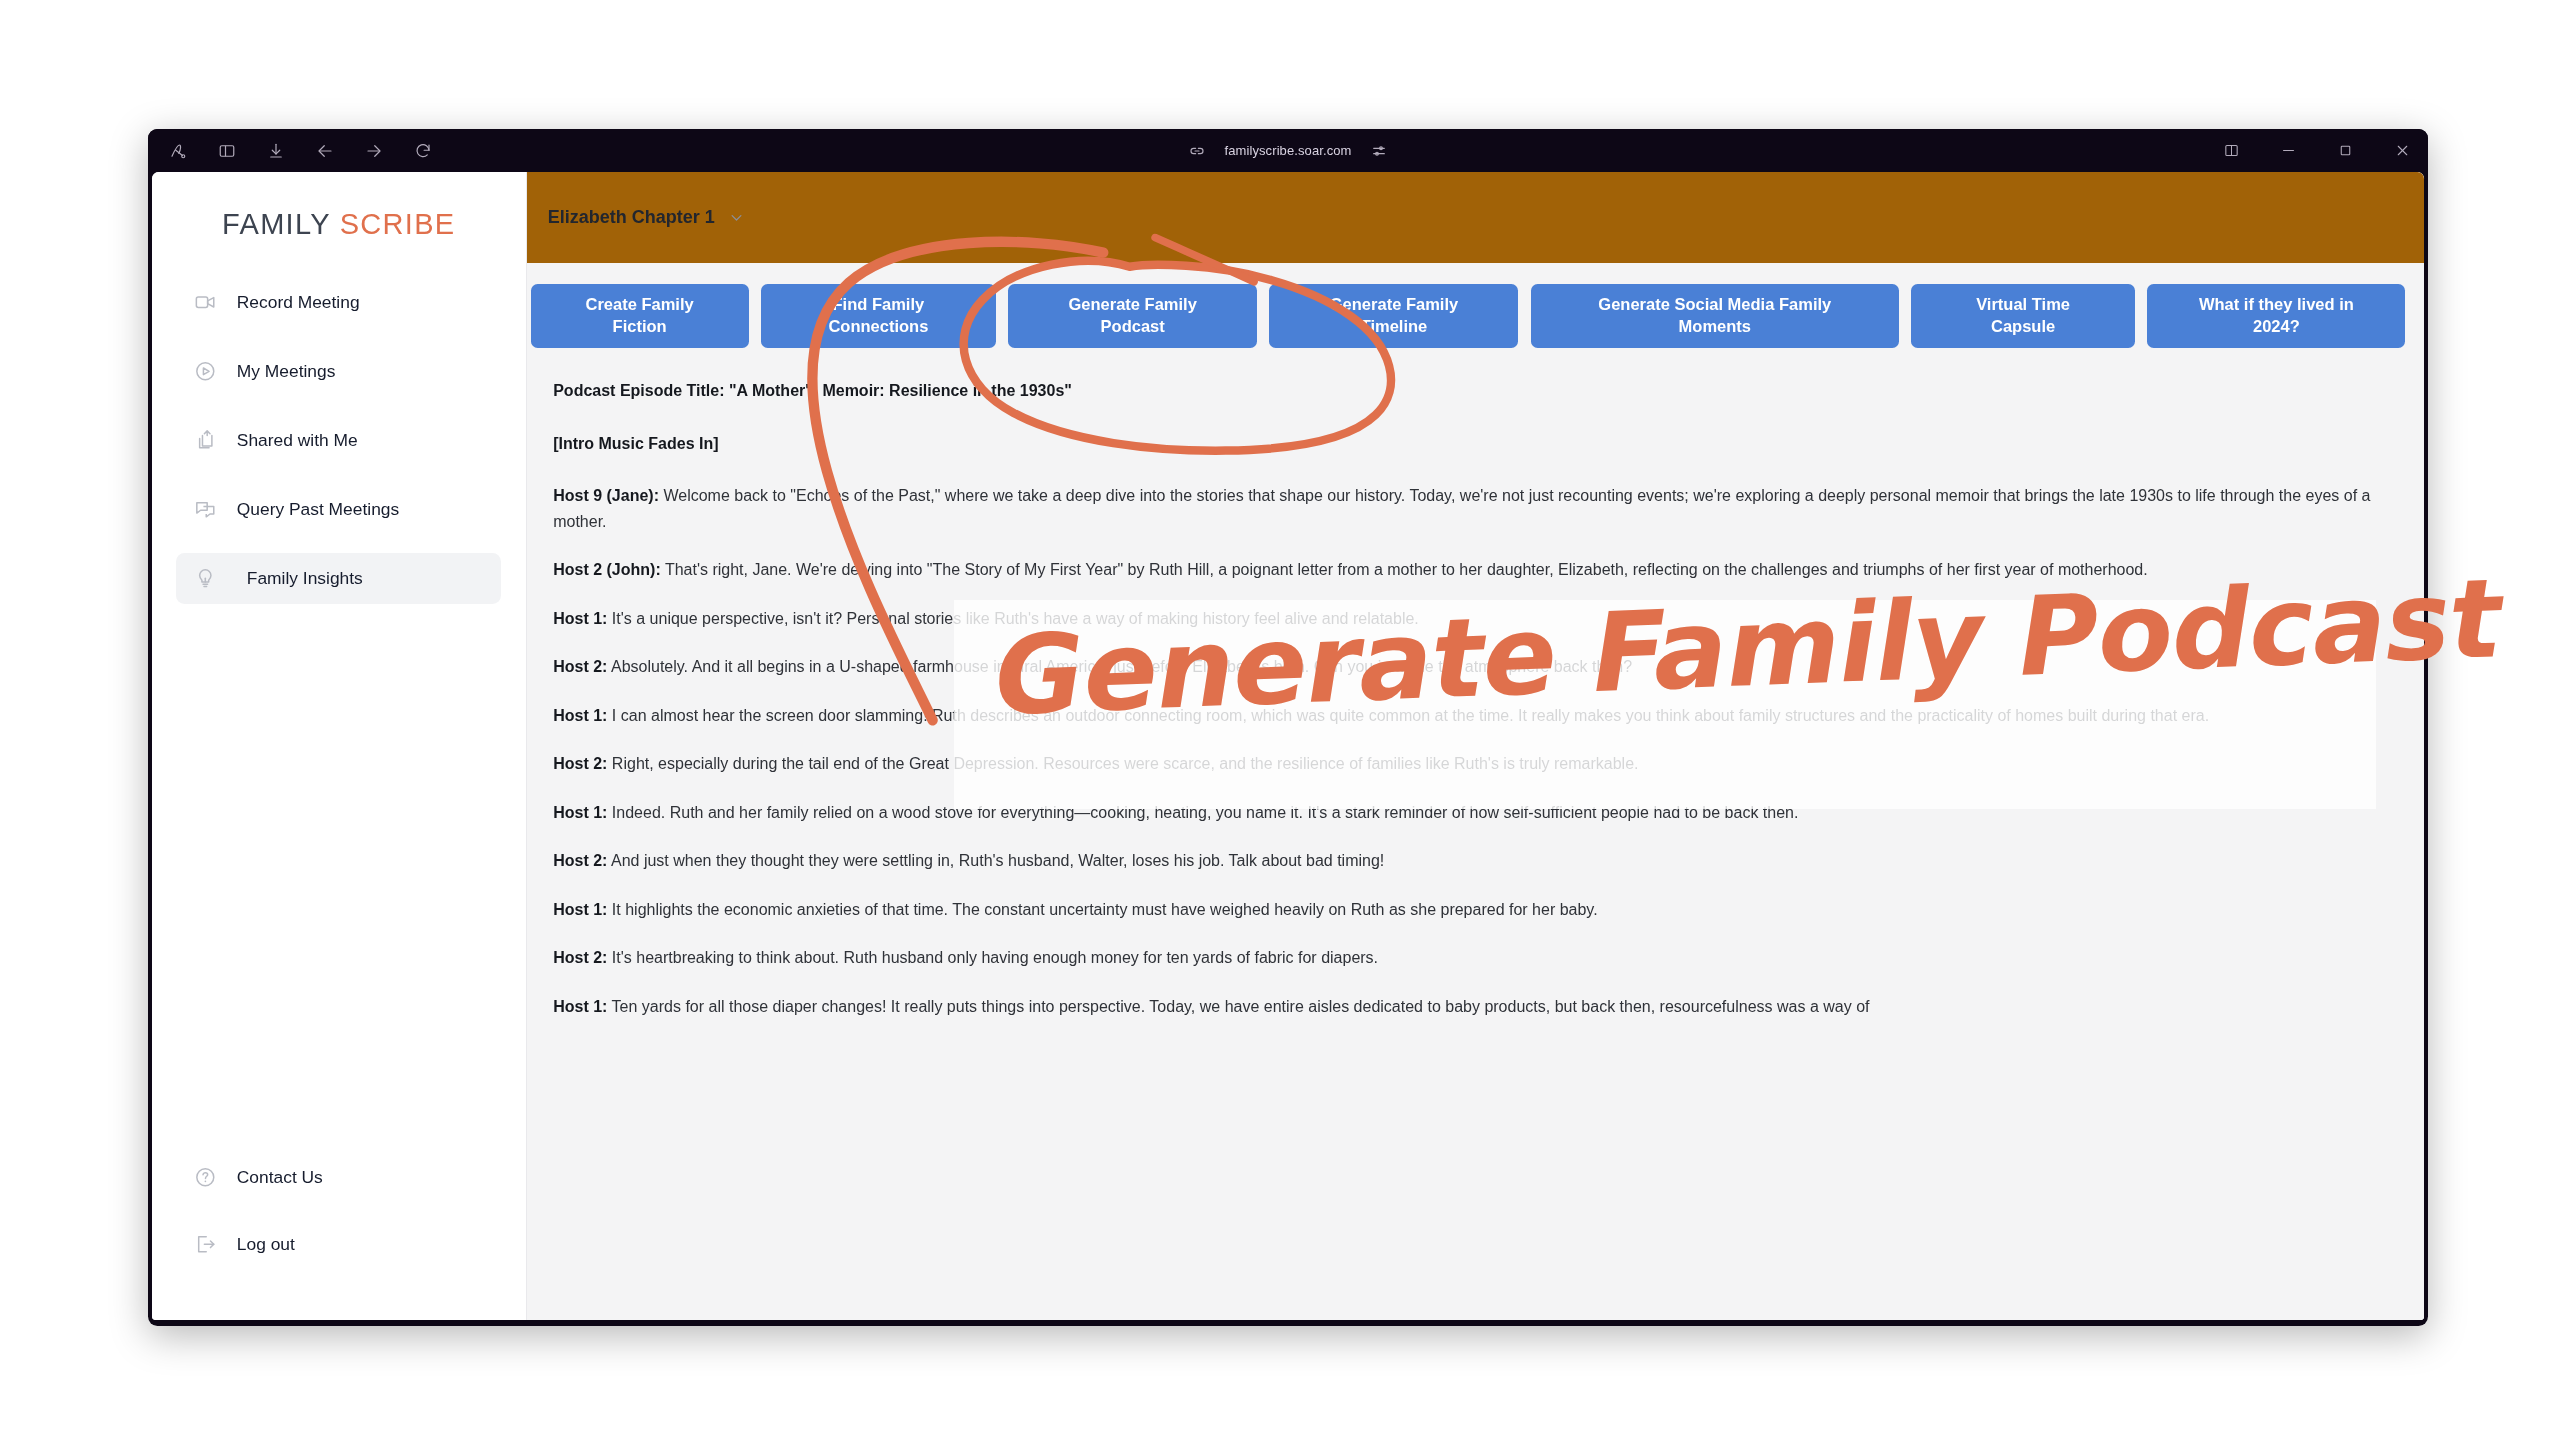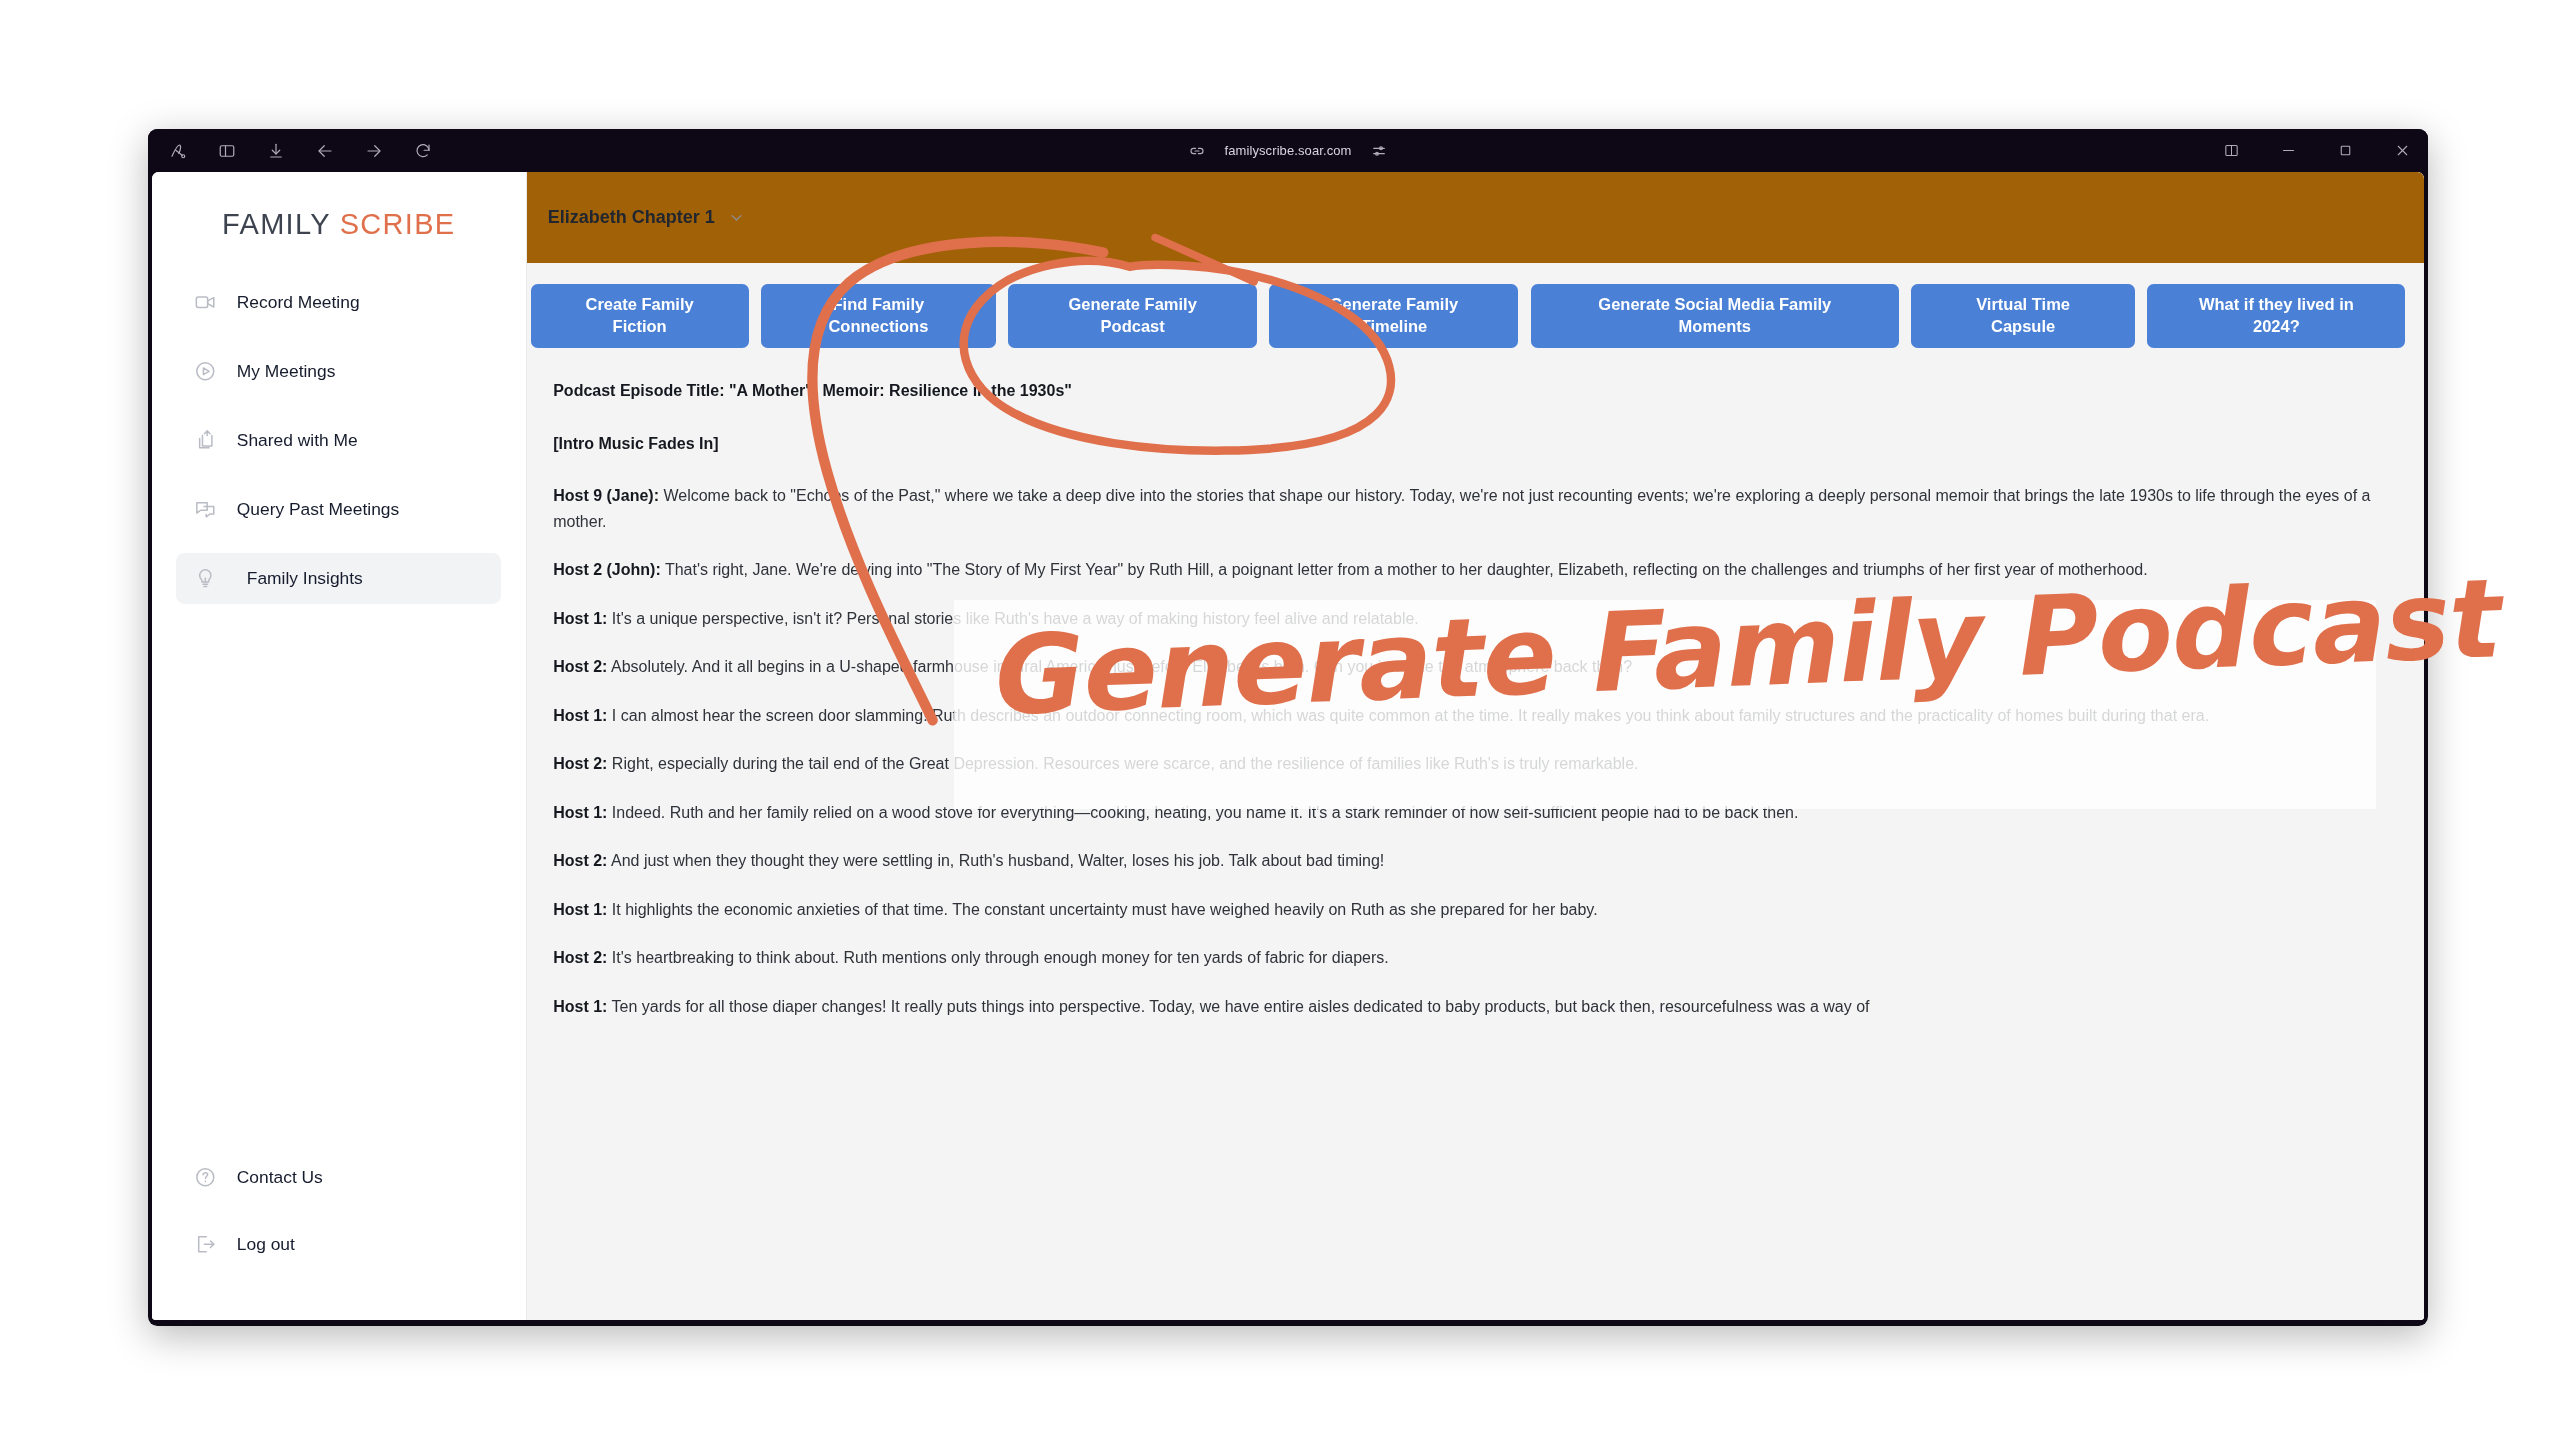--- a/index.html
+++ b/index.html
@@ -506,21 +506,21 @@
         <p>
           <b>Host 1:</b><span> Indeed. Ruth and her family relied on a wood stove for everything—cooking, heating, you name it. It's a stark reminder of how self-sufficient people had to be back then.</span>
         </p>
         <p>
           <b>Host 2:</b><span> And just when they thought they were settling in, Ruth's husband, Walter, loses his job. Talk about bad timing!</span>
         </p>
         <p>
           <b>Host 1:</b><span> It highlights the economic anxieties of that time. The constant uncertainty must have weighed heavily on Ruth as she prepared for her baby.</span>
         </p>
         <p>
-          <b>Host 2:</b><span> It's heartbreaking to think about. Ruth mentions only through enough money for ten yards of fabric for diapers.</span>
+          <b>Host 2:</b><span> It's heartbreaking to think about. Ruth husband only having enough money for ten yards of fabric for diapers.</span>
         </p>
         <p>
           <b>Host 1:</b><span> Ten yards for all those diaper changes! It really puts things into perspective. Today, we have entire aisles dedicated to baby products, but back then, resourcefulness was a way of</span>
         </p>
       </div>
 
     </div>
   </div>
 </div>
 

